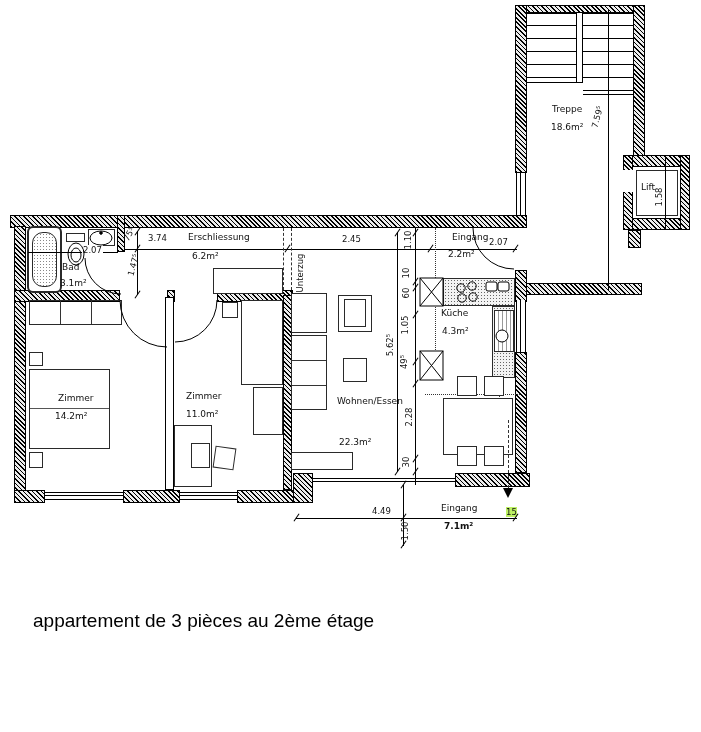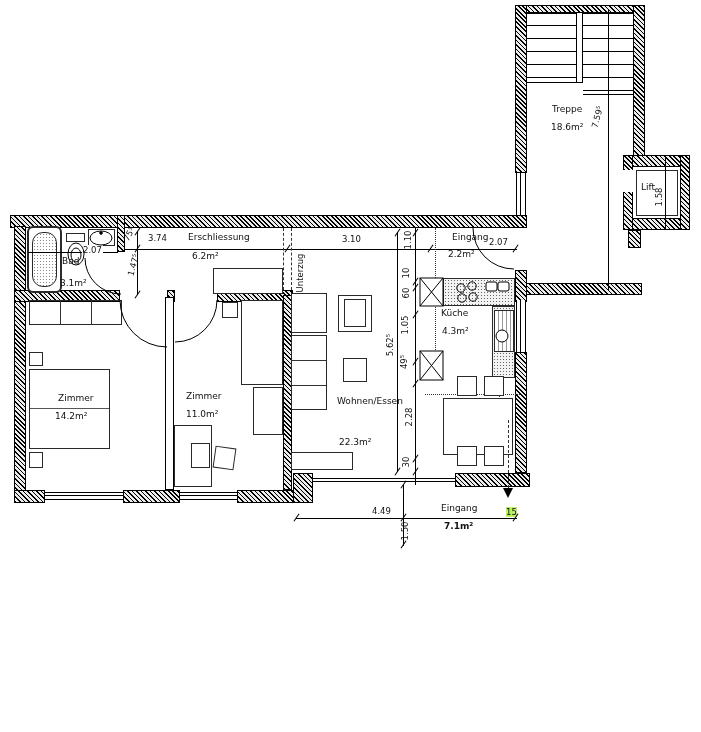--- a/index.html
+++ b/index.html
@@ -82,33 +82,33 @@
   <div class="wall" style="left:167px;top:290px;width:8px;height:12px;"></div>
   <div class="wall" style="left:217px;top:290px;width:76px;height:12px;"></div>
   <div class="wall" style="left:117px;top:215px;width:8px;height:37px;"></div>
   <div class="pwall" style="left:165px;top:297px;width:9px;height:193px;"></div>
   <div class="wall" style="left:283px;top:295px;width:9px;height:195px;"></div>
 
   <div class="furn" style="left:27px;top:226px;width:35px;height:67px;border-width:2px;border-radius:6px;"></div>
   <div class="furn stip" style="left:32px;top:232px;width:25px;height:55px;border-radius:11px;"></div>
   <div class="furn" style="left:66px;top:233px;width:19px;height:9px;"></div>
   <div class="furn" style="left:88px;top:229px;width:27px;height:17px;"></div>
-  <div class="lbl" style="left:62px;top:256px;">Bad</div>
+  <div class="lbl" style="left:62px;top:262px;">Bad</div>
   <div class="lbl" style="left:60px;top:278px;">3.1m²</div>
   <div class="lh" style="left:28px;top:252px;width:90px;"></div>
   <div class="lbl dim" style="left:82px;top:245px;background:#fff;padding:0 1px;">2.07</div>
 
   <div class="lh" style="left:125px;top:249px;width:392px;"></div>
   <div class="lv" style="left:137px;top:231px;height:64px;"></div>
   <div class="lbl dim" style="left:122px;top:229px;"><span class="rot60">75⁵</span></div>
   <div class="lbl dim" style="left:148px;top:233px;">3.74</div>
   <div class="lbl" style="left:188px;top:232px;">Erschliessung</div>
   <div class="lbl" style="left:192px;top:251px;">6.2m²</div>
   <div class="lbl dim" style="left:122px;top:260px;"><span class="rot" style="transform:rotate(-75deg);">1.47⁵</span></div>
-  <div class="lbl dim" style="left:342px;top:234px;">3.10</div>
+  <div class="lbl dim" style="left:342px;top:234px;">2.45</div>
   <div class="vdash" style="left:283px;top:228px;height:62px;"></div>
   <div class="vdash" style="left:291px;top:228px;height:62px;"></div>
   <div class="lbl dim" style="left:281px;top:268px;"><span class="rot">Unterzug</span></div>
   <div class="furn" style="left:213px;top:268px;width:70px;height:26px;"></div>
   <div class="tick" style="left:133px;top:248px;"></div>
   <div class="tick" style="left:283px;top:248px;"></div>
   <div class="tick" style="left:426px;top:248px;"></div>
   <div class="tick" style="left:511px;top:248px;"></div>
   <div class="tick" style="left:133px;top:231px;"></div>
   <div class="tick" style="left:133px;top:294px;"></div>
@@ -217,13 +217,14 @@
           <line x1="443" y1="278" x2="420" y2="306"></line>
       </g>
       <g>
         <rect x="420" y="351" width="23" height="29" fill="#fff"></rect>
         <line x1="420" y1="351" x2="443" y2="380"></line>
           <line x1="443" y1="351" x2="420" y2="380"></line>
       </g>
     </g>
   </svg>
 
+  <div id="caption">appartement de 3 pièces au 2ème étage</div>
 </div>
 
 </body></html>

